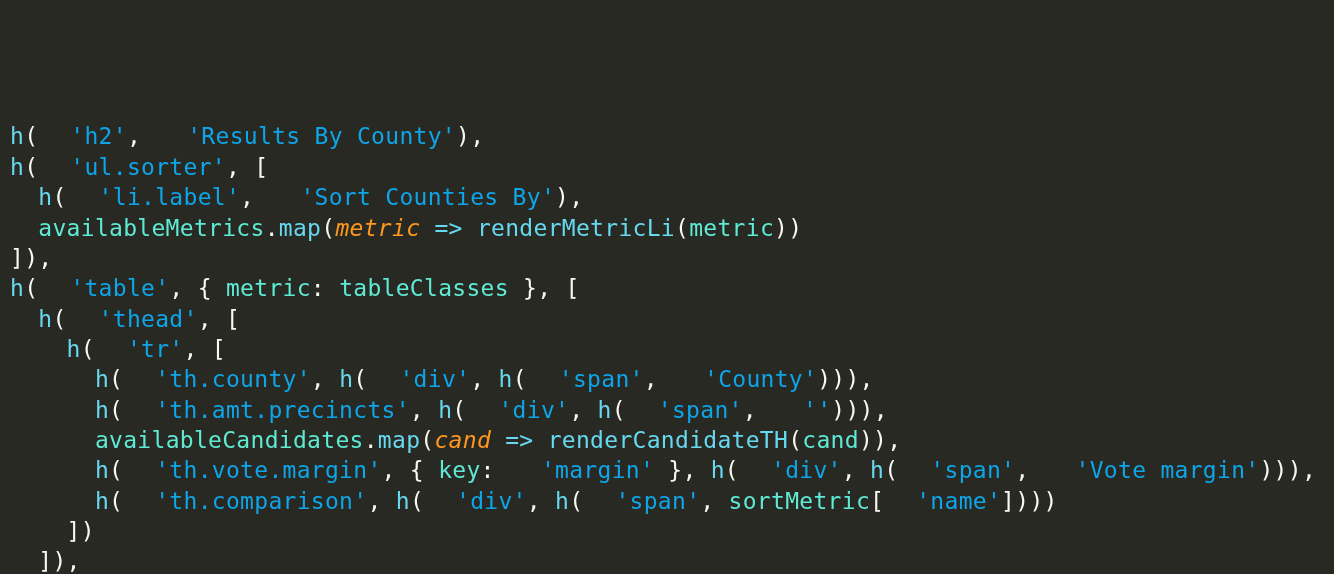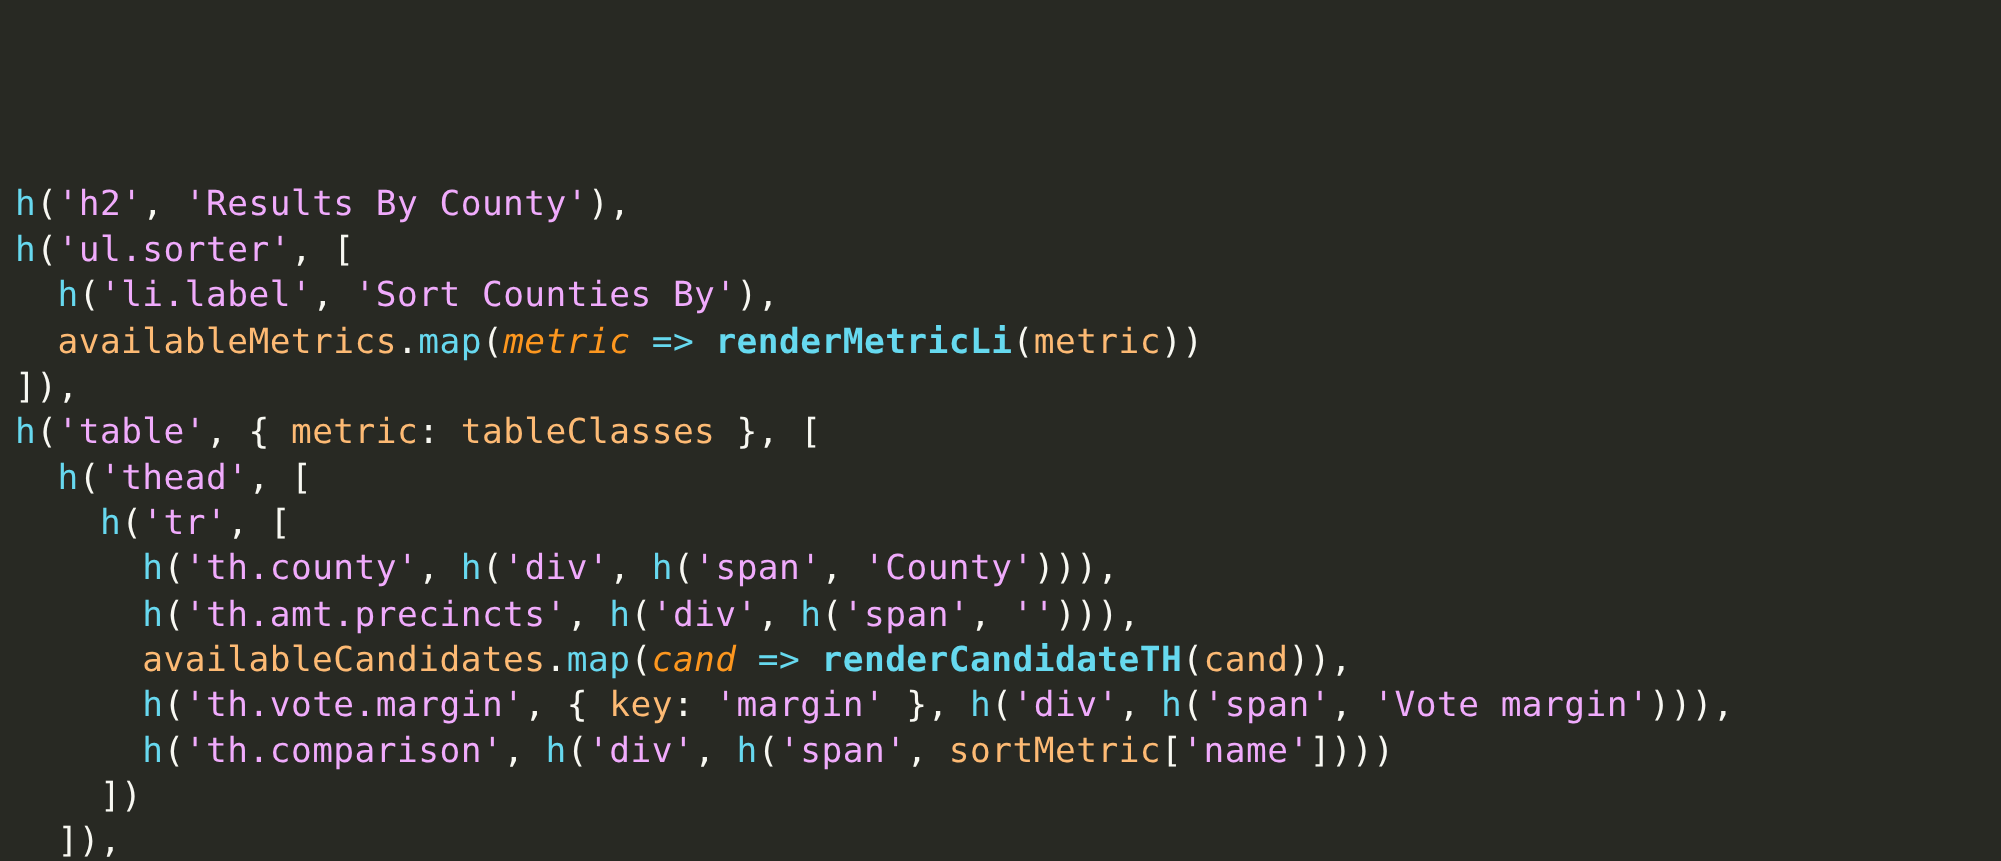--- a/index.html
+++ b/index.html
@@ -12,26 +12,26 @@
       font-family: 'Menlo', 'Monaco', 'Consolas', monospace;
       font-size: 23px;
       line-height: 1.32;
       color: #f8f8f2;
       padding: 0px 10px;
       white-space: pre;
       overflow-x: auto;
       letter-spacing: 0.3px;
     }
     .fn { color: #67d8ef; }
-    .str { color: #f0abfc; }
+    .str { color: #0ea5e9; margin-left: 32px; }
     .punct { color: #f8f8f2; }
     .param { color: #fd971f; font-style: italic; }
     .arrow { color: #66d9ef; }
-    .call { color: #66d9ef; font-weight: bold; }
-    .prop { color: #fdba74; }
+    .call { color: #66d9ef; }
+    .prop { color: #5eead4; }
   </style>
 </head>
 <body>
 
 
 
 <div><span><span class="fn">h</span><span class="punct">(</span><span class="str">'h2'</span><span class="punct">, </span><span class="str">'Results By County'</span><span class="punct">),</span></span>
 <span><span class="fn">h</span><span class="punct">(</span><span class="str">'ul.sorter'</span><span class="punct">, [</span></span>
 <span><span>  </span><span class="fn">h</span><span class="punct">(</span><span class="str">'li.label'</span><span class="punct">, </span><span class="str">'Sort Counties By'</span><span class="punct">),</span></span>
 <span><span>  </span><span class="prop">availableMetrics</span><span class="punct">.</span><span class="fn">map</span><span class="punct">(</span><span class="param">metric</span><span> </span><span class="arrow">=&gt;</span><span> </span><span class="call">renderMetricLi</span><span class="punct">(</span><span class="prop">metric</span><span class="punct">))</span></span>

